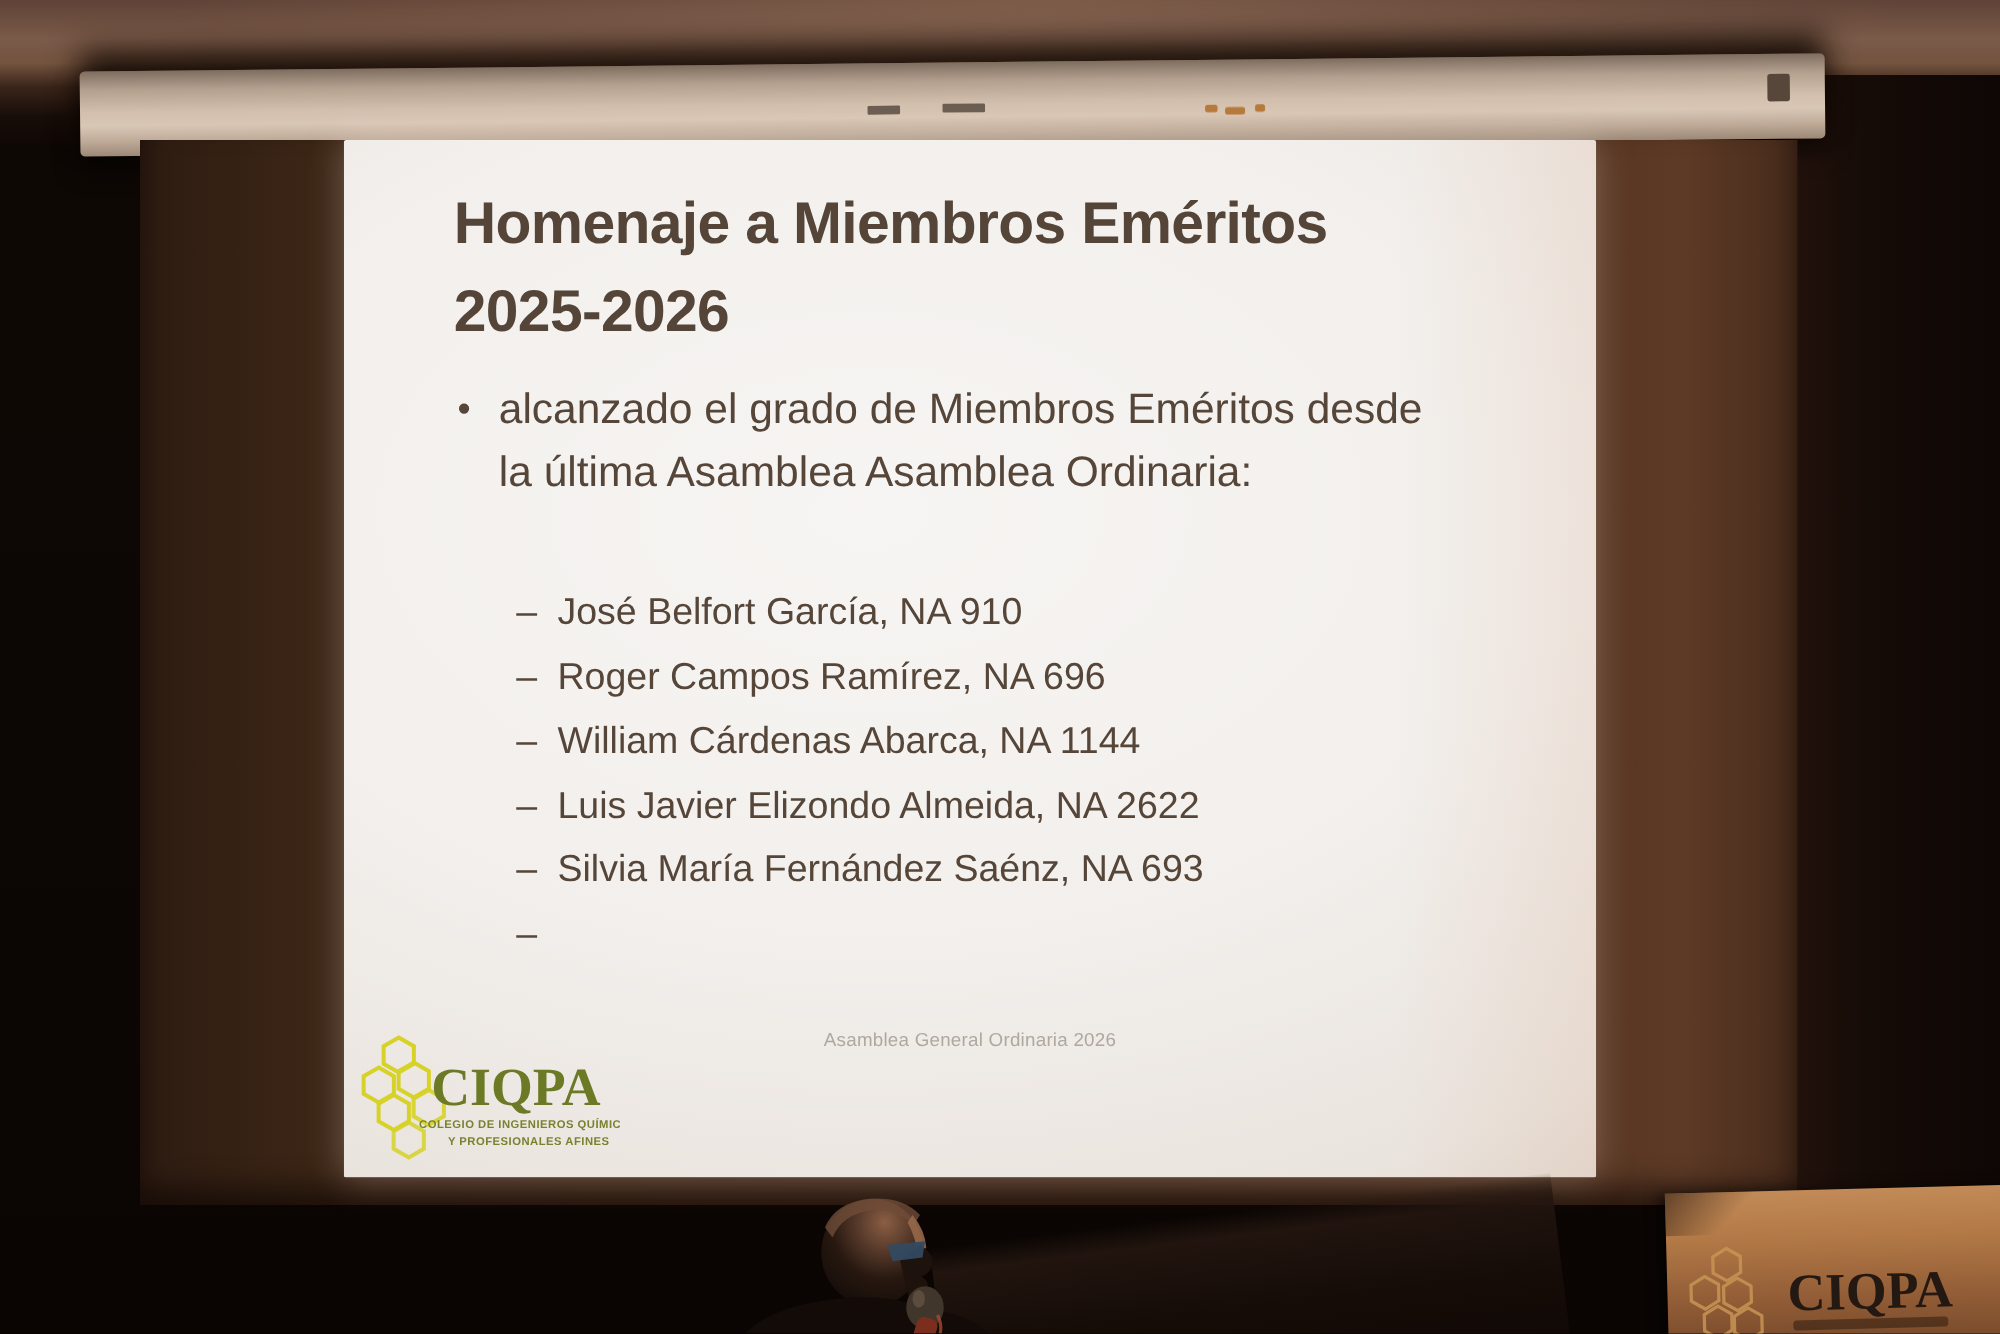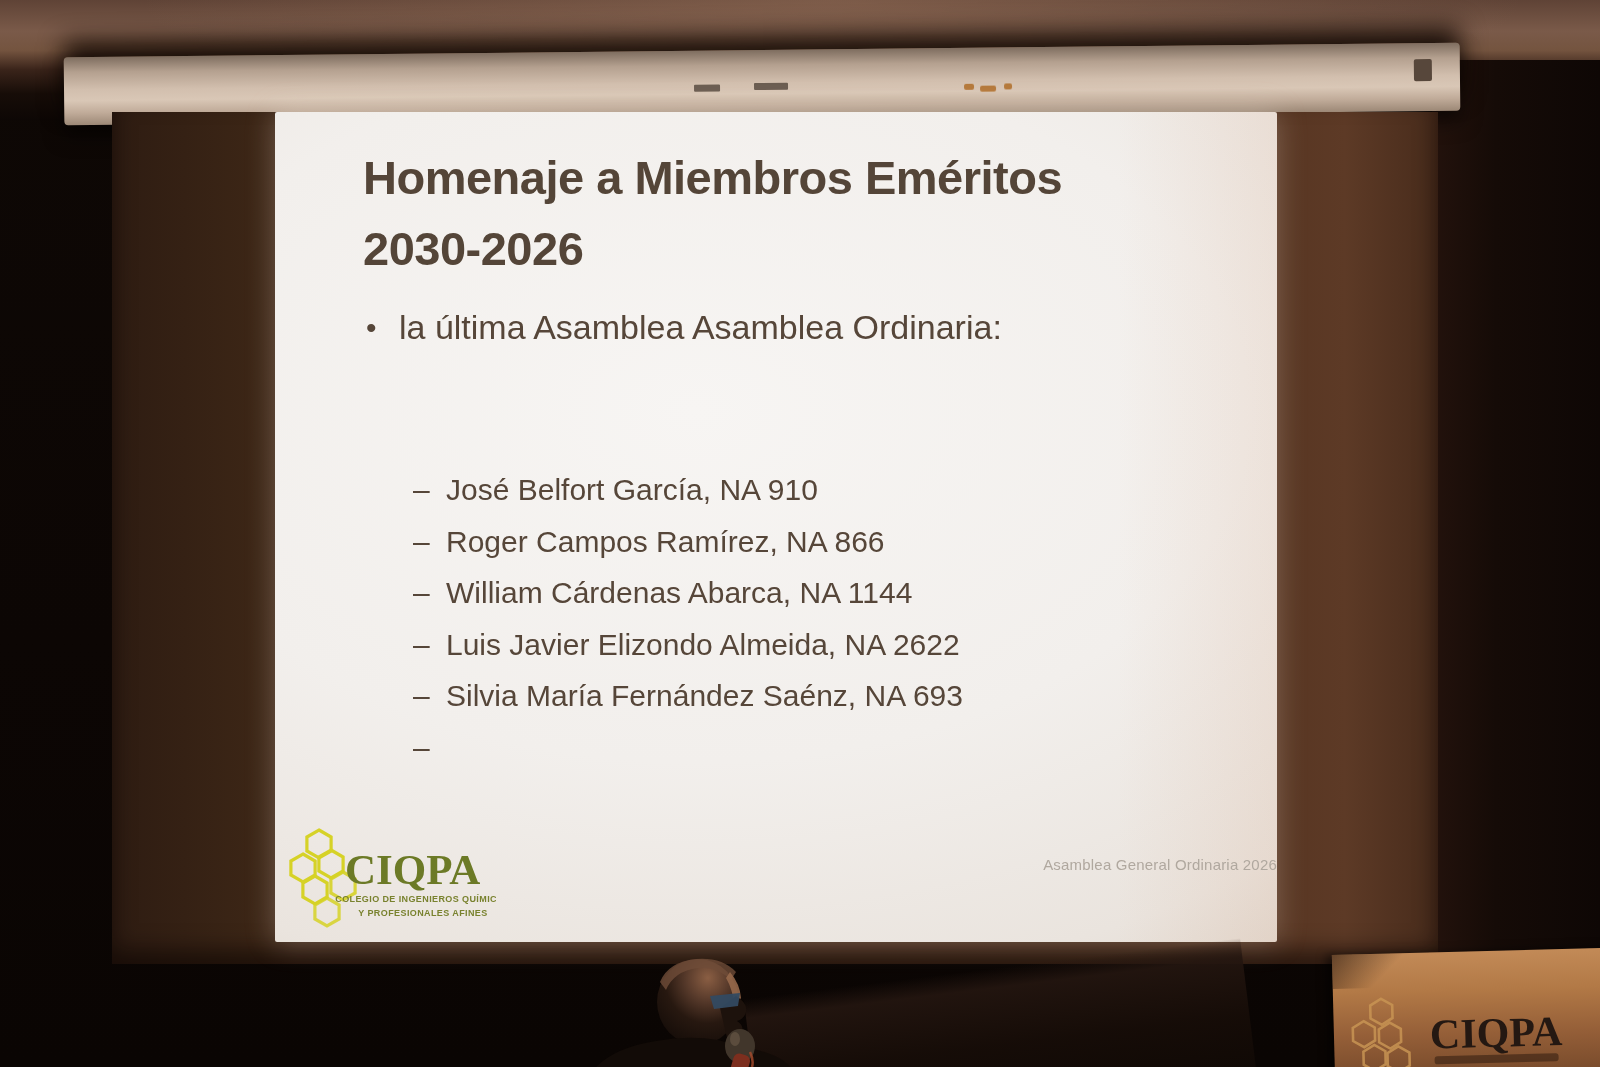--- a/index.html
+++ b/index.html
@@ -45,21 +45,21 @@
       radial-gradient(120% 92% at 42% 36%,#f7f5f3 0%,#f2efec 46%,#eae4de 76%,#dfd5cb 93%,#d6c8bc 100%);
     box-shadow:0 0 30px rgba(255,246,235,.25);
     color:#564639;
   }
   .slide-title{position:absolute;left:88px;top:30px;font-size:47px;line-height:71px;font-weight:700;color:#544538;letter-spacing:-.5px;}
   .bullet-para{position:absolute;left:91px;top:190px;font-size:34px;line-height:51px;display:flex;}
   .bullet-dot{width:33px;font-size:30px;line-height:51px;}
   .member-list{position:absolute;left:138px;top:352px;margin:0;padding:0;list-style:none;font-size:30px;line-height:51.5px;white-space:nowrap;}
   .member-list li{display:flex;}
   .dash{width:33px;}
-  .slide-footer{position:absolute;left:0;right:0;top:744px;text-align:right;font-size:15px;color:#b0a89f;letter-spacing:.2px;}
+  .slide-footer{position:absolute;left:0;right:0;top:712px;text-align:center;font-size:15px;color:#b0a89f;letter-spacing:.2px;}
   .slide-logo{position:absolute;left:6px;top:716px;}
   
   .table-edge{
     position:absolute;left:740px;top:938px;width:500px;height:140px;
     transform:rotate(-7deg);transform-origin:right top;
     background:linear-gradient(180deg,rgba(0,0,0,0) 0%,#241610 14%,#170d08 55%,#100905 100%);
     opacity:.9;
   }
   
   .presenter{position:absolute;left:588px;top:930px;filter:blur(.6px);}
@@ -91,38 +91,39 @@
     <div class="casing-speck" style="left:916px;top:38px;width:16px;height:6px;"></div>
     <div class="casing-speck" style="left:940px;top:36px;width:8px;height:6px;"></div>
     <div class="casing-bracket"></div>
   </div>
 
   <div class="screen">
     <div class="slide">
 
       <div class="slide-title">
         <div>Homenaje a Miembros Eméritos</div>
-        <div>2030-2026</div>
+        <div>2025-2026</div>
       </div>
 
       <div class="bullet-para">
         <span class="bullet-dot">•</span>
         <span>
+          <div>alcanzado el grado de Miembros Eméritos desde</div>
           <div>la última Asamblea Asamblea Ordinaria:</div>
         </span>
       </div>
 
       <ul class="member-list">
         <li>
             <span class="dash">–</span>
             <span>José Belfort García, NA 910</span>
           </li>
         <li>
             <span class="dash">–</span>
-            <span>Roger Campos Ramírez, NA 866</span>
+            <span>Roger Campos Ramírez, NA 696</span>
           </li>
         <li>
             <span class="dash">–</span>
             <span>William Cárdenas Abarca, NA 1144</span>
           </li>
         <li>
             <span class="dash">–</span>
             <span>Luis Javier Elizondo Almeida, NA 2622</span>
           </li>
         <li>

